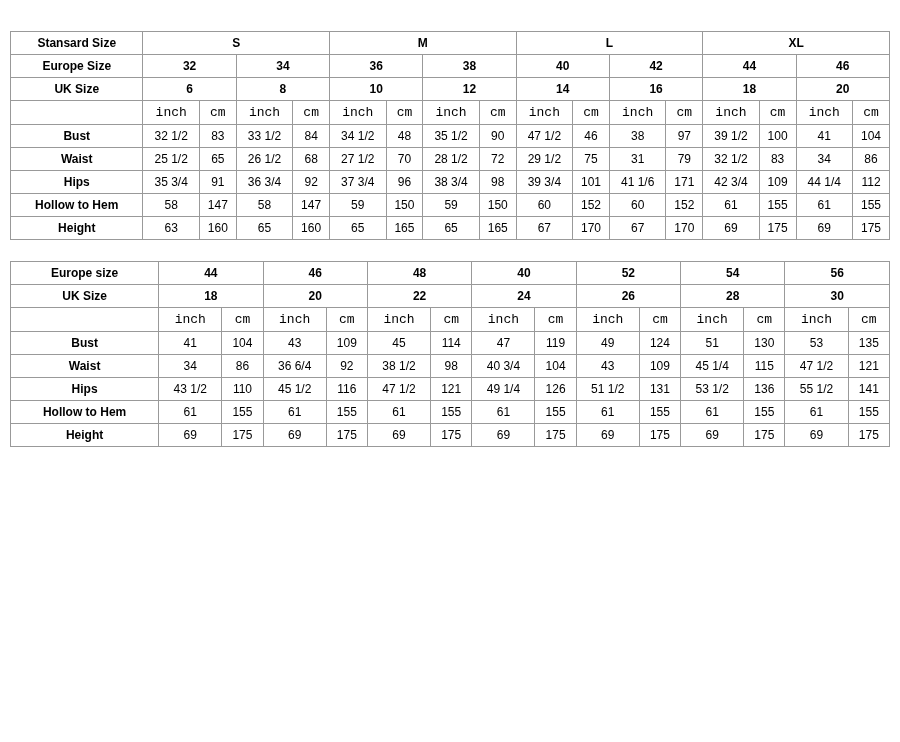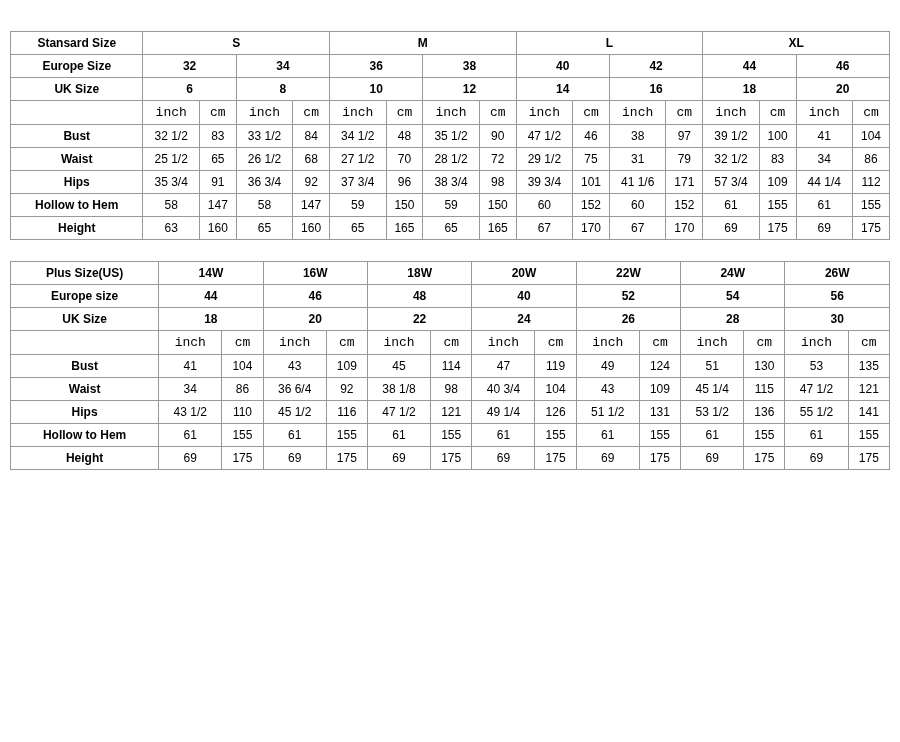--- a/index.html
+++ b/index.html
@@ -141,21 +141,21 @@
         <td>36 3/4</td>
         <td>92</td>
         <td>37 3/4</td>
         <td>96</td>
         <td>38 3/4</td>
         <td>98</td>
         <td>39 3/4</td>
         <td>101</td>
         <td>41 1/6</td>
         <td>171</td>
-        <td>57 3/4</td>
+        <td>42 3/4</td>
         <td>109</td>
         <td>44 1/4</td>
         <td>112</td>
       </tr>
       <tr>
         <td class="label-col">Hollow to Hem</td>
         <td>58</td>
         <td>147</td>
         <td>58</td>
         <td>147</td>
@@ -189,30 +189,20 @@
         <td>69</td>
         <td>175</td>
         <td>69</td>
         <td>175</td>
       </tr>
     </tbody>
 </table>
 
 <table class="size-chart">
   <thead>
-    <tr class="header-row">
-      <th class="label-col">Plus Size(US)</th>
-      <th colspan="2">14W</th>
-      <th colspan="2">16W</th>
-      <th colspan="2">18W</th>
-      <th colspan="2">20W</th>
-      <th colspan="2">22W</th>
-      <th colspan="2">24W</th>
-      <th colspan="2">26W</th>
-    </tr>
     <tr>
       <th class="label-col">Europe size</th>
       <th colspan="2">44</th>
       <th colspan="2">46</th>
       <th colspan="2">48</th>
       <th colspan="2">40</th>
       <th colspan="2">52</th>
       <th colspan="2">54</th>
       <th colspan="2">56</th>
     </tr>
@@ -261,21 +251,21 @@
         <td>130</td>
         <td>53</td>
         <td>135</td>
       </tr>
       <tr>
         <td class="label-col">Waist</td>
         <td>34</td>
         <td>86</td>
         <td>36 6/4</td>
         <td>92</td>
-        <td>38 1/8</td>
+        <td>38 1/2</td>
         <td>98</td>
         <td>40 3/4</td>
         <td>104</td>
         <td>43</td>
         <td>109</td>
         <td>45 1/4</td>
         <td>115</td>
         <td>47 1/2</td>
         <td>121</td>
       </tr>

